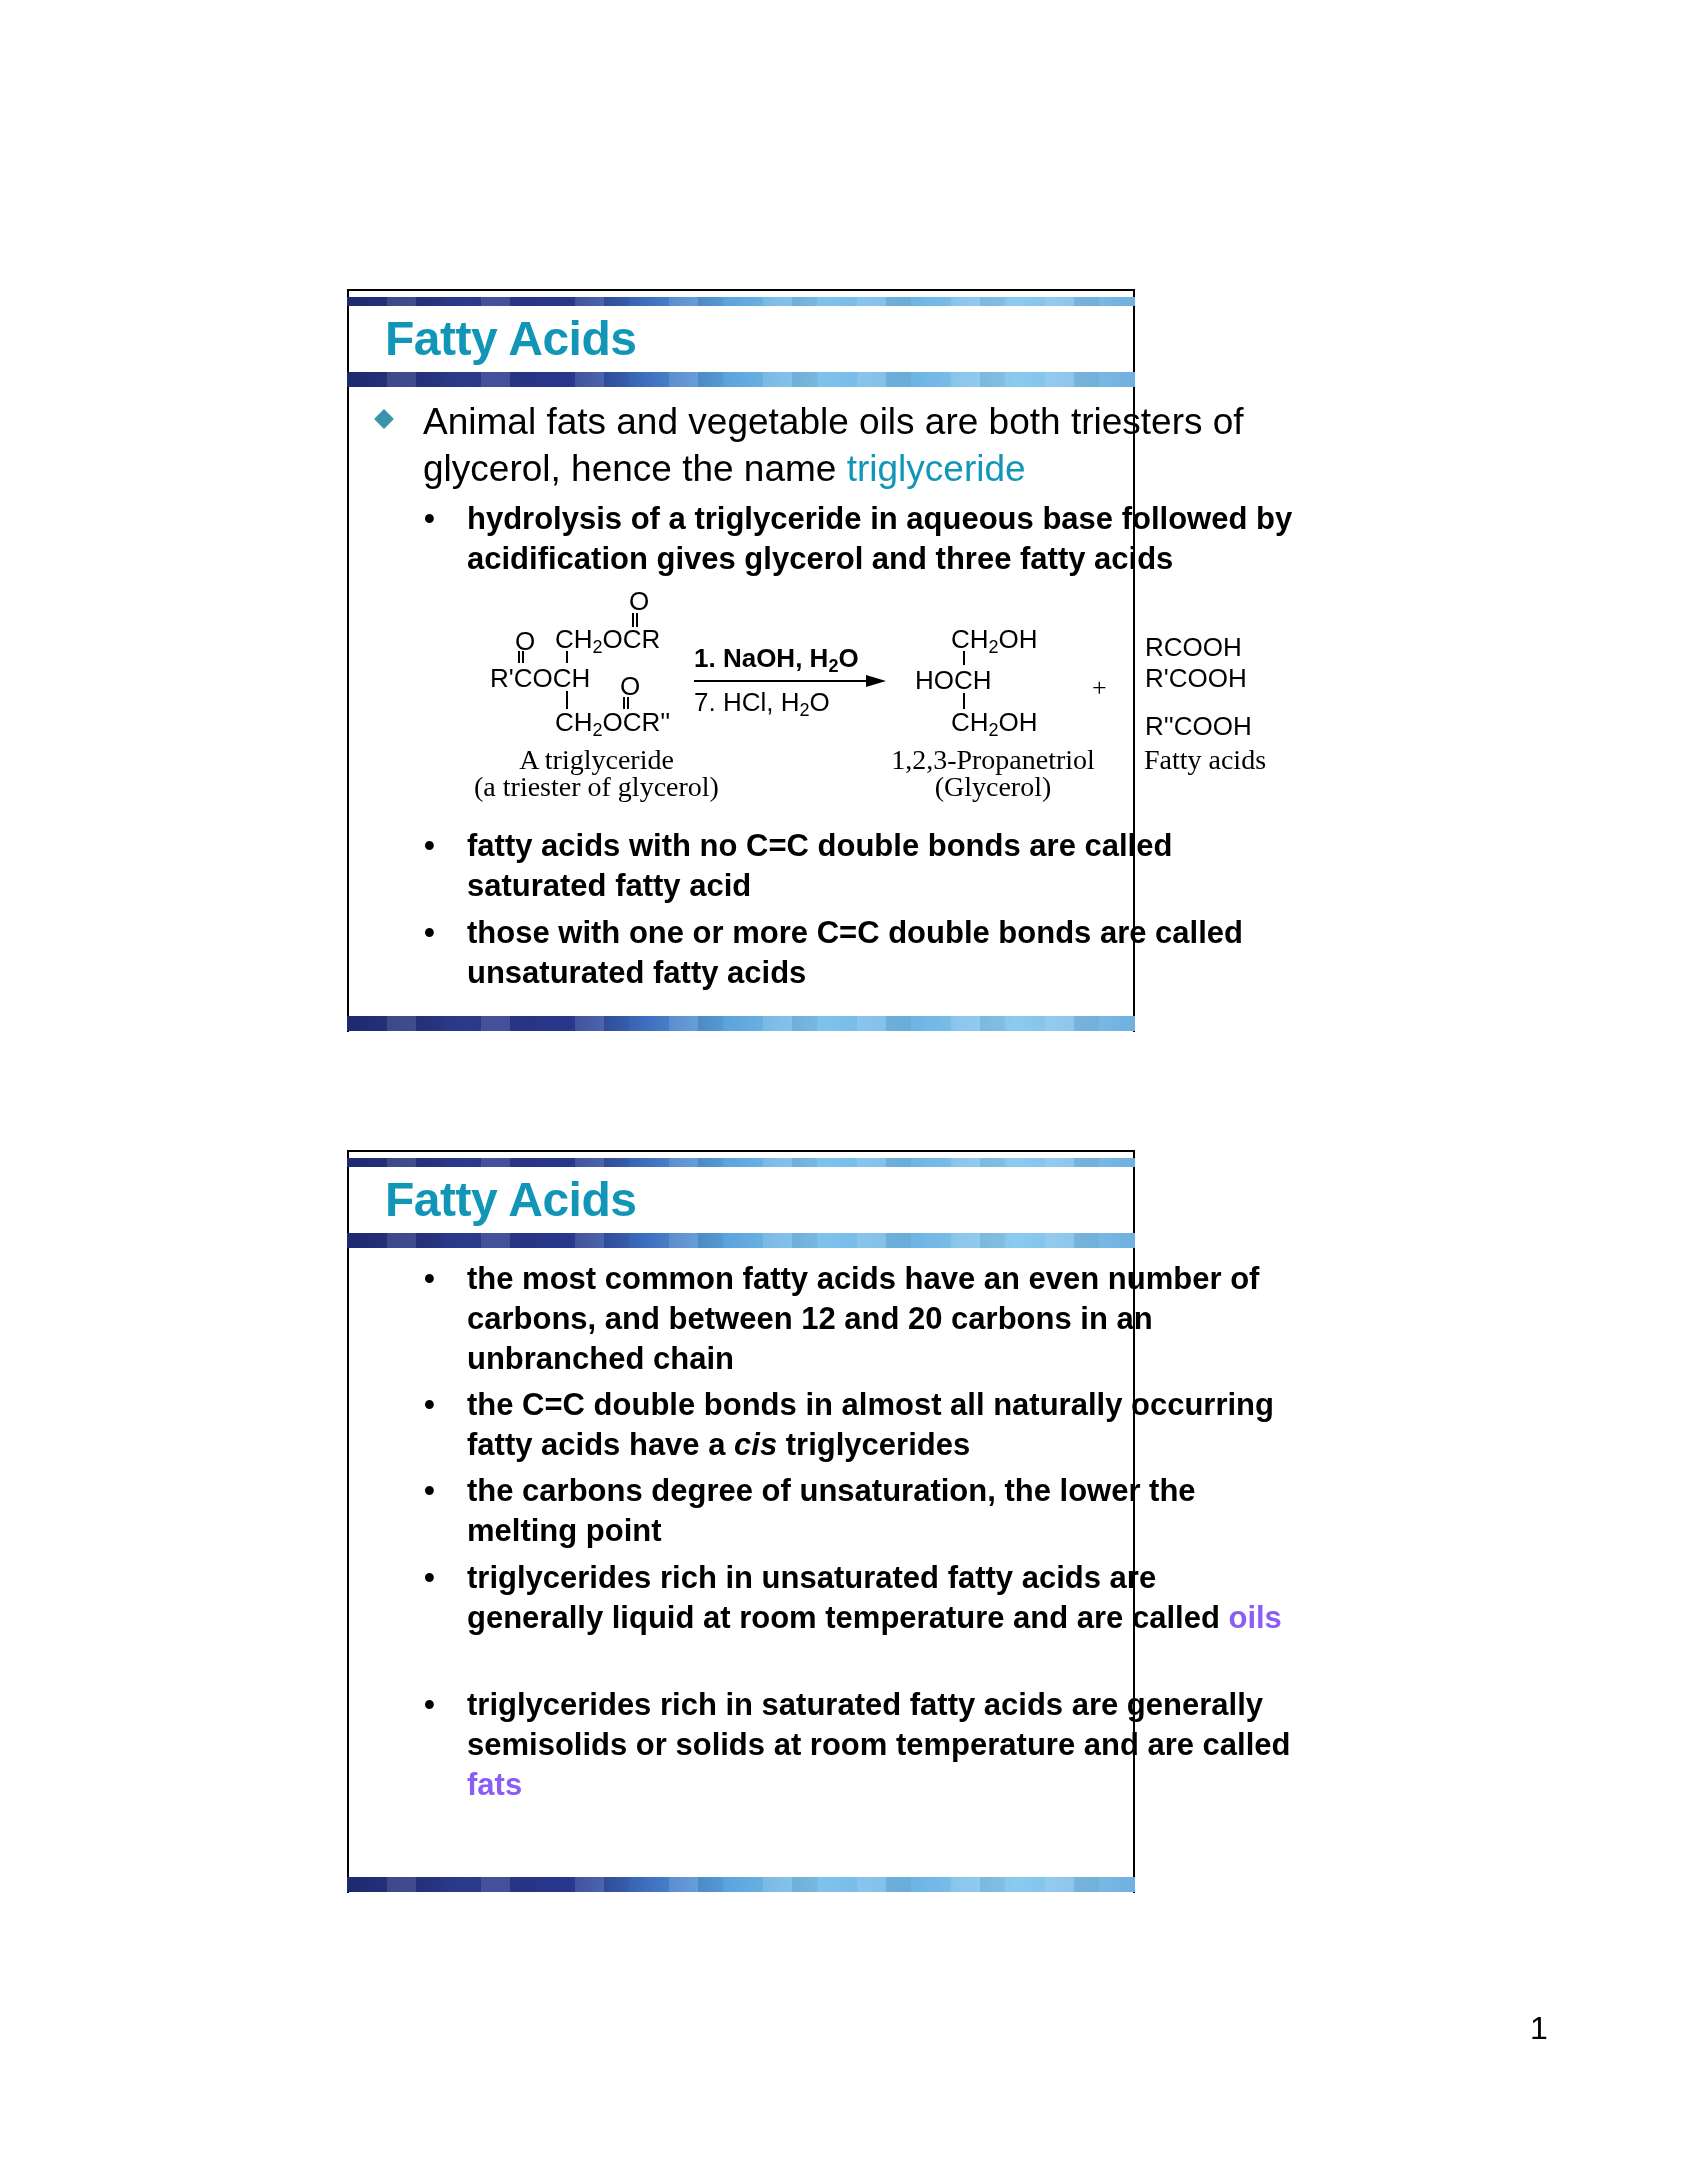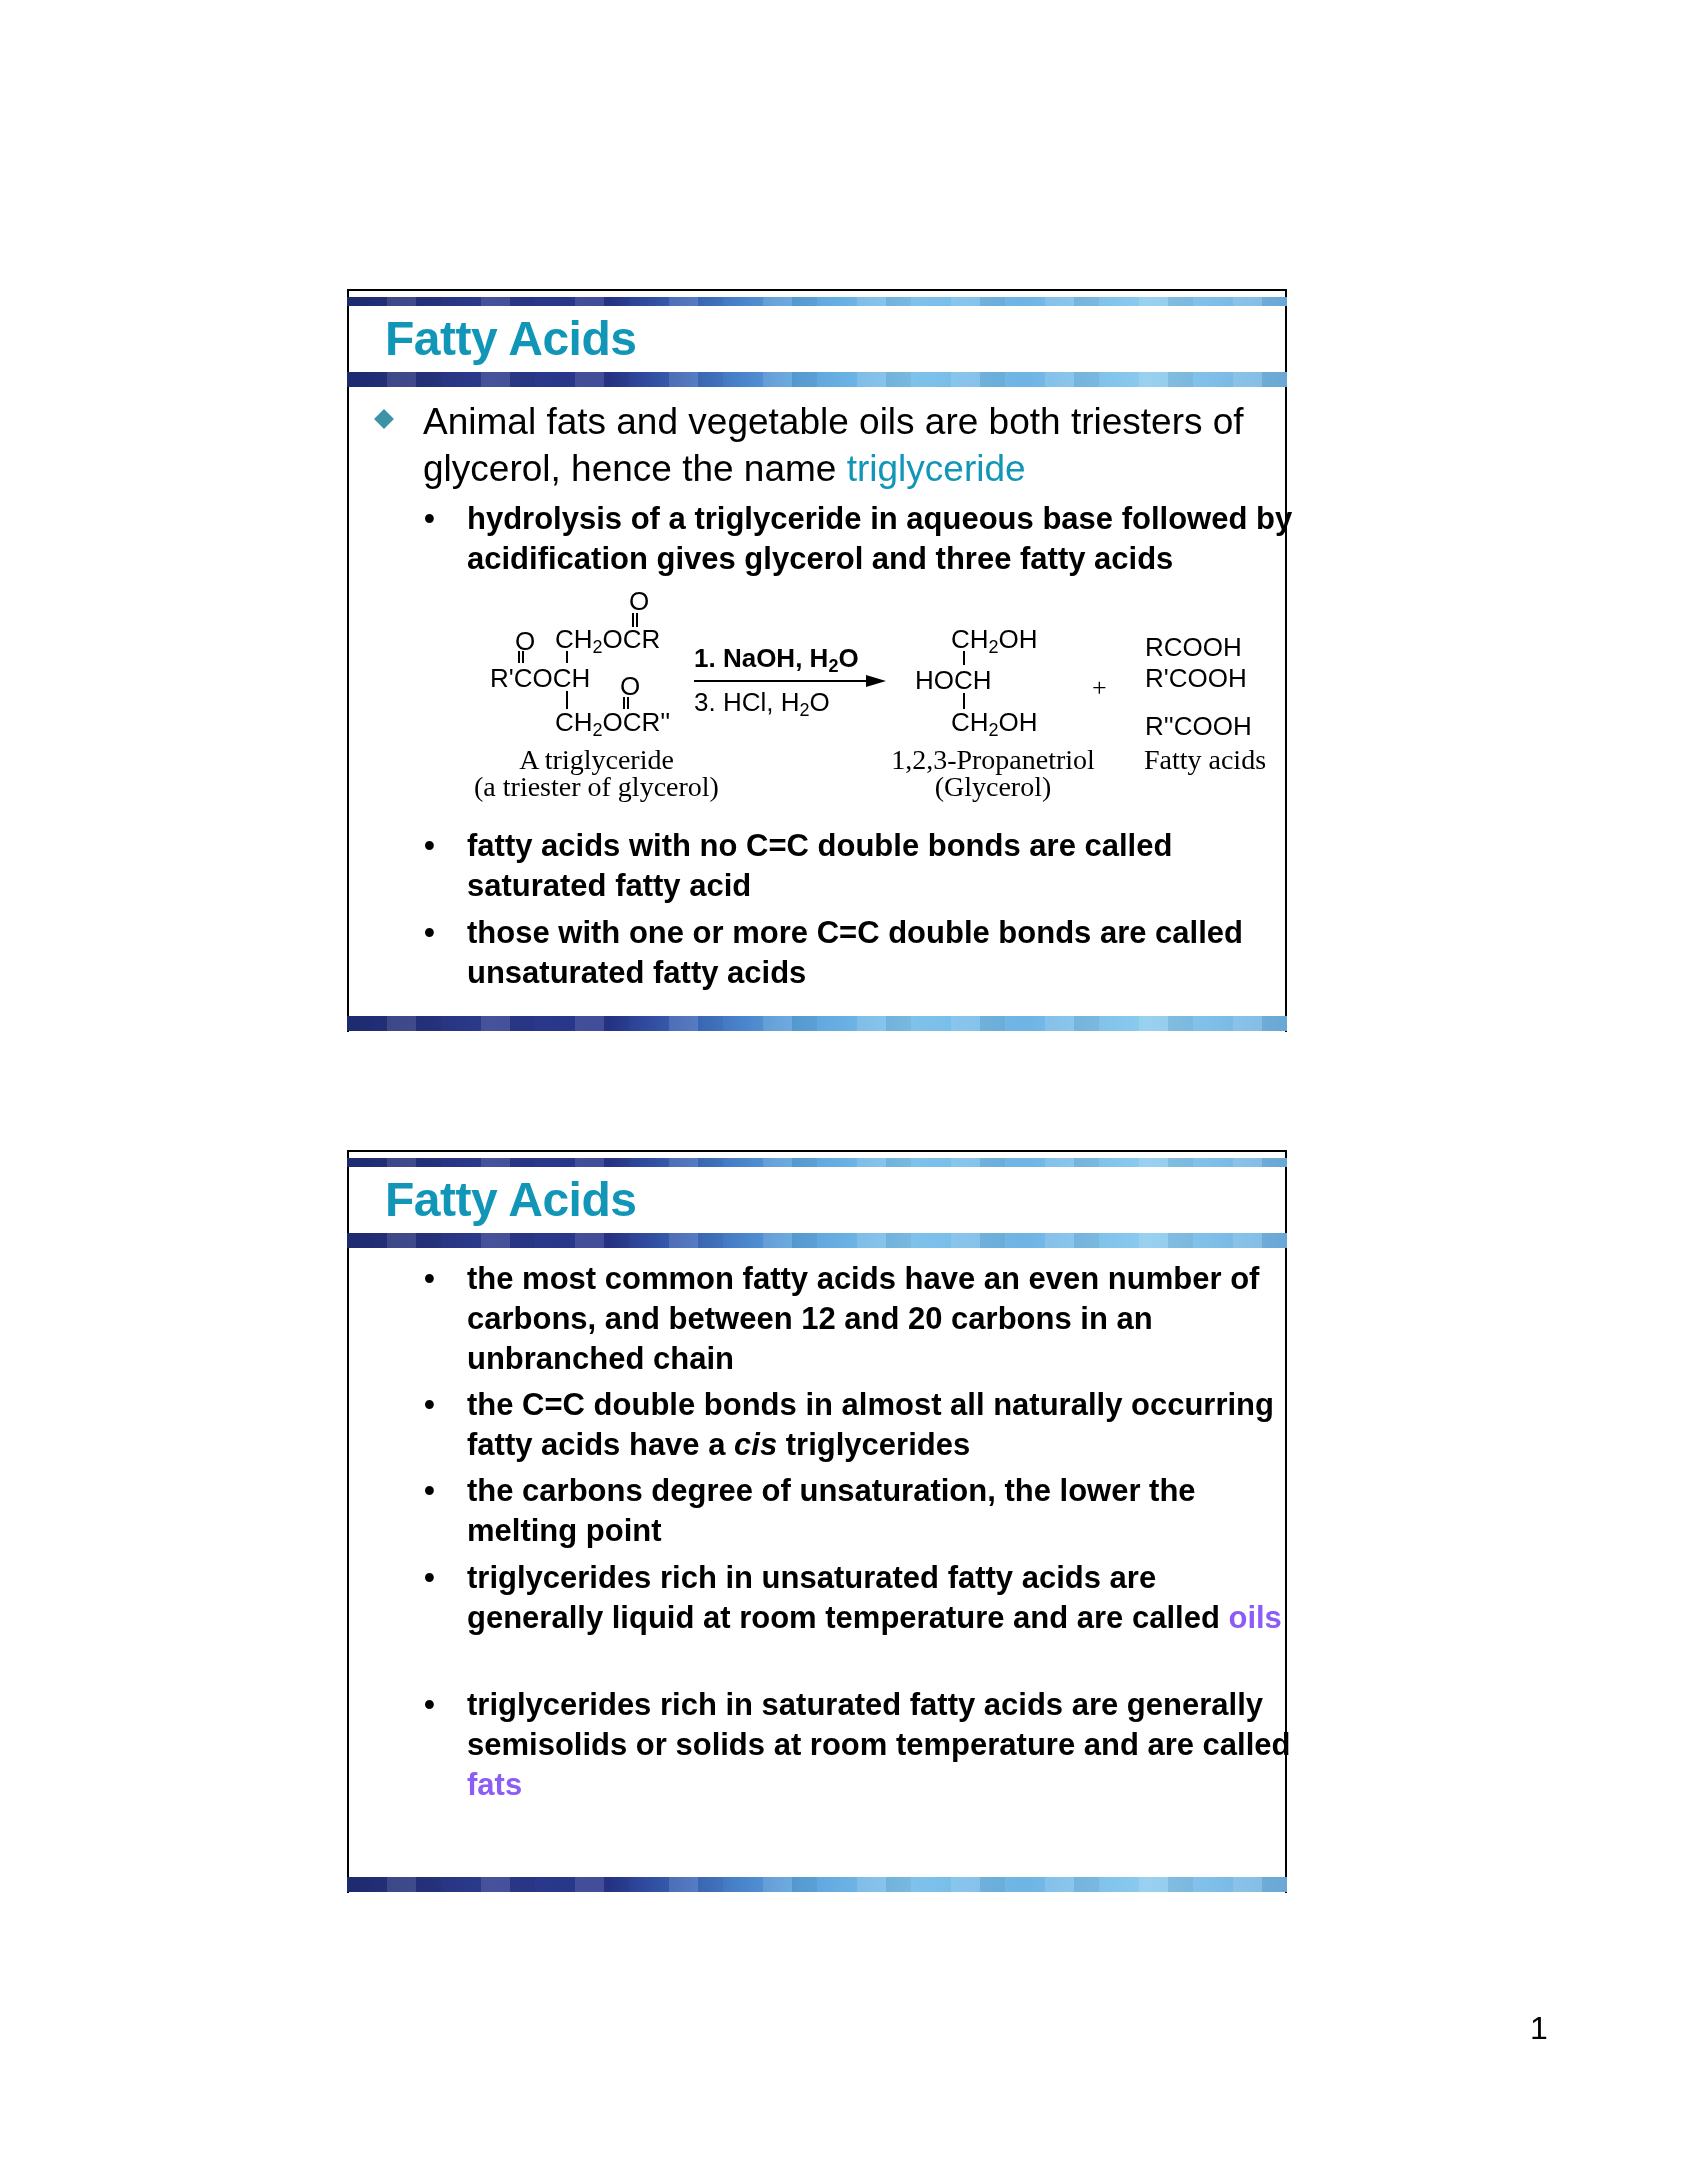--- a/index.html
+++ b/index.html
@@ -1,18 +1,18 @@
 <!DOCTYPE html>
 <html><head>
 <meta charset="utf-8">
 <style>
   html, body { margin:0; padding:0; background:#ffffff; }
   body { width:1683px; height:2178px; position:relative; overflow:hidden;
          font-family:"Liberation Sans", sans-serif; color:#000; }
-  .slide { position:absolute; left:347px; width:940px; background:#fff;
+  .slide { position:absolute; left:347px; width:788px; background:#fff;
            border-left:2px solid #000; border-right:2px solid #000; border-top:2px solid #000; box-sizing:border-box; }
   .band { position:absolute; left:-2px; right:-2px;
           background: linear-gradient(90deg, #1e2a6e 0%, #2c3a8c 15%, #27358a 28%, #3f6fbf 38%, #5aa3dc 48%, #7fc3ec 60%, #6eb4e4 72%, #8ccbef 85%, #6fb0e0 100%); }
   .band.thin { height:9px; }
   .band.thick { height:15px; }
   .band::after { content:""; position:absolute; inset:0;
           background: repeating-linear-gradient(90deg, rgba(255,255,255,0.0) 0 40px, rgba(255,255,255,0.12) 40px 69px, rgba(0,0,0,0.05) 69px 94px); }
   .title { position:absolute; left:36px; font-weight:bold; font-size:48px; color:#1296b8;
            letter-spacing:-0.5px; }
   .l1 { position:absolute; left:28px; font-size:37px; line-height:47px; width:931px; }
@@ -65,21 +65,21 @@
       <div class="dbond" style="left:274px; top:406px; height:12px;"></div>
       <div class="chem" style="left:206px; top:418px;"><span>CH</span><sub>2</sub><span>OCR''</span></div>
       <div class="cap" style="left:89px; top:455px; width:317px;">A triglyceride</div>
       <div class="cap" style="left:89px; top:482px; width:317px;">(a triester of glycerol)</div>
     </div>
 
     <div>
       <div class="chem" style="left:345px; top:354px;font-weight:bold;"><span>1.  NaOH, H</span><sub>2</sub><span>O</span></div>
       <div class="arrow-line" style="left:345px; top:389px; width:174px;"></div>
       <div class="arrow-head" style="left:517px; top:384px;"></div>
-      <div class="chem" style="left:345px; top:398px;"><span>3.  HCl, H</span><sub>2</sub><span>O</span></div>
+      <div class="chem" style="left:345px; top:398px;"><span>7.  HCl, H</span><sub>2</sub><span>O</span></div>
     </div>
 
     <div>
       <div class="chem" style="left:602px; top:335px;"><span>CH</span><sub>2</sub><span>OH</span></div>
       <div class="vbond" style="left:614px; top:360px; height:14px;"></div>
       <div class="chem" style="left:566px; top:376px;">HOCH</div>
       <div class="vbond" style="left:614px; top:402px; height:16px;"></div>
       <div class="chem" style="left:602px; top:418px;"><span>CH</span><sub>2</sub><span>OH</span></div>
       <div class="cap" style="left:525px; top:455px; width:238px;">1,2,3-Propanetriol</div>
       <div class="cap" style="left:525px; top:482px; width:238px;">(Glycerol)</div>

